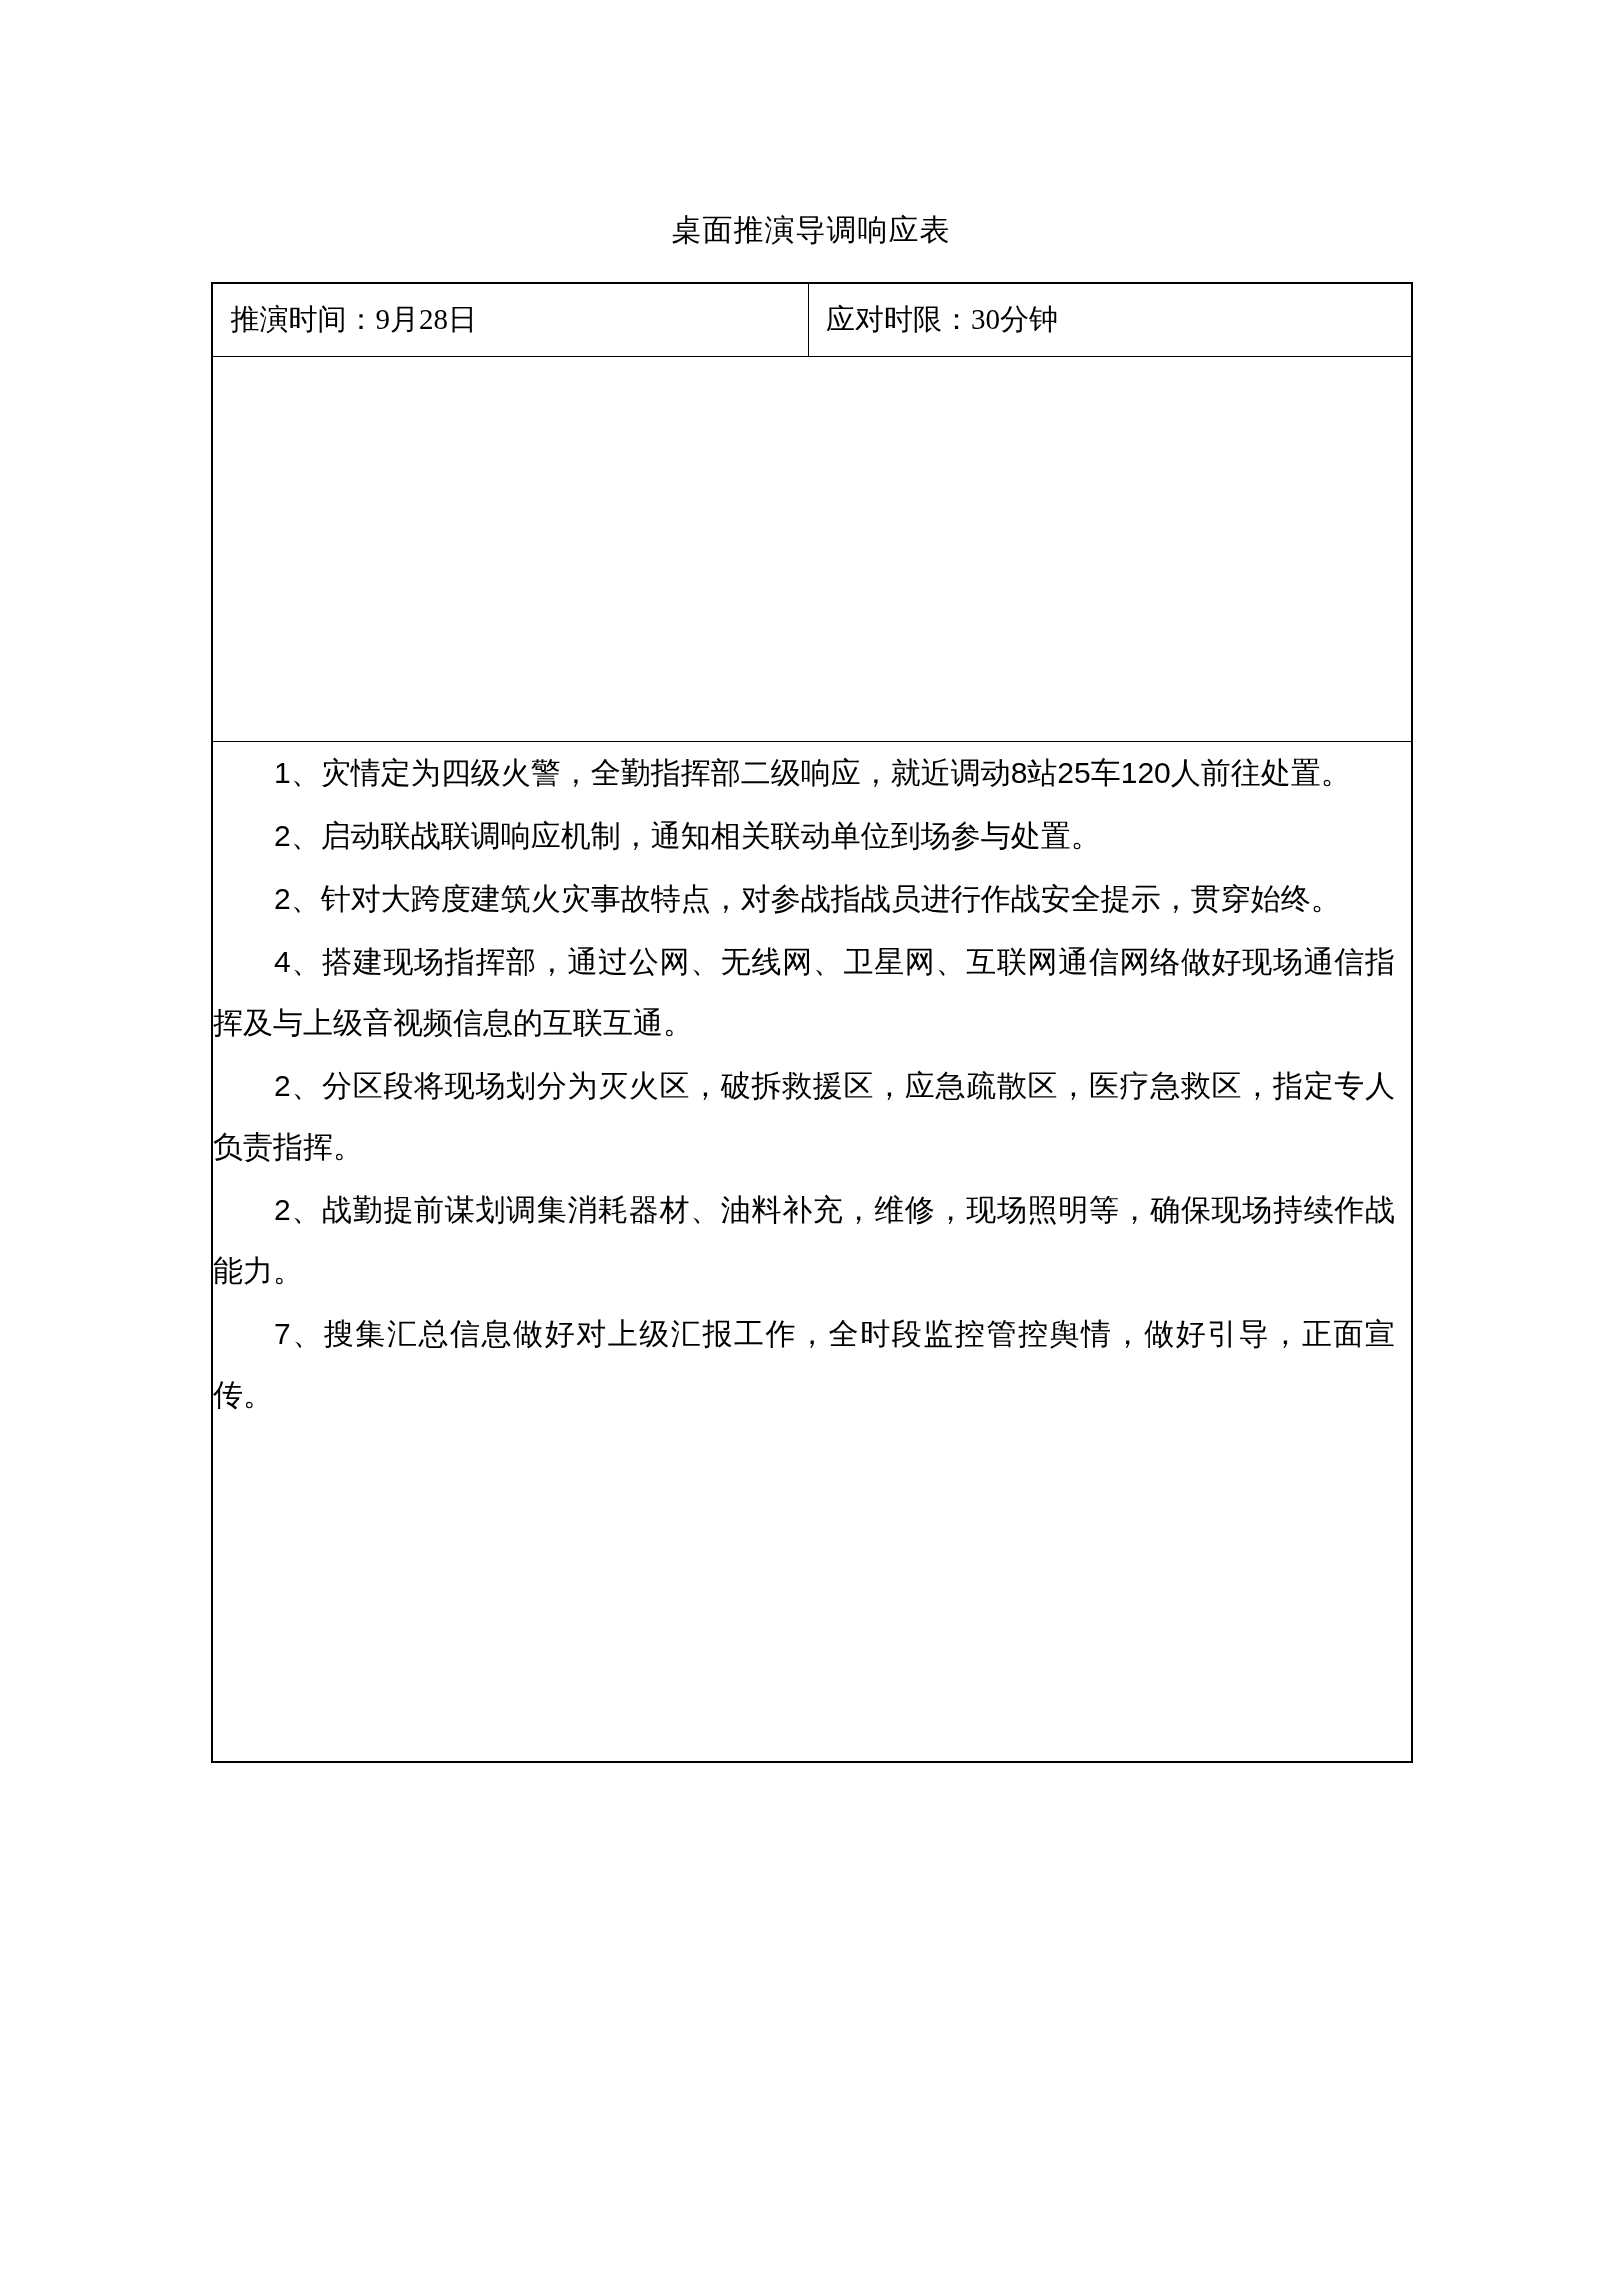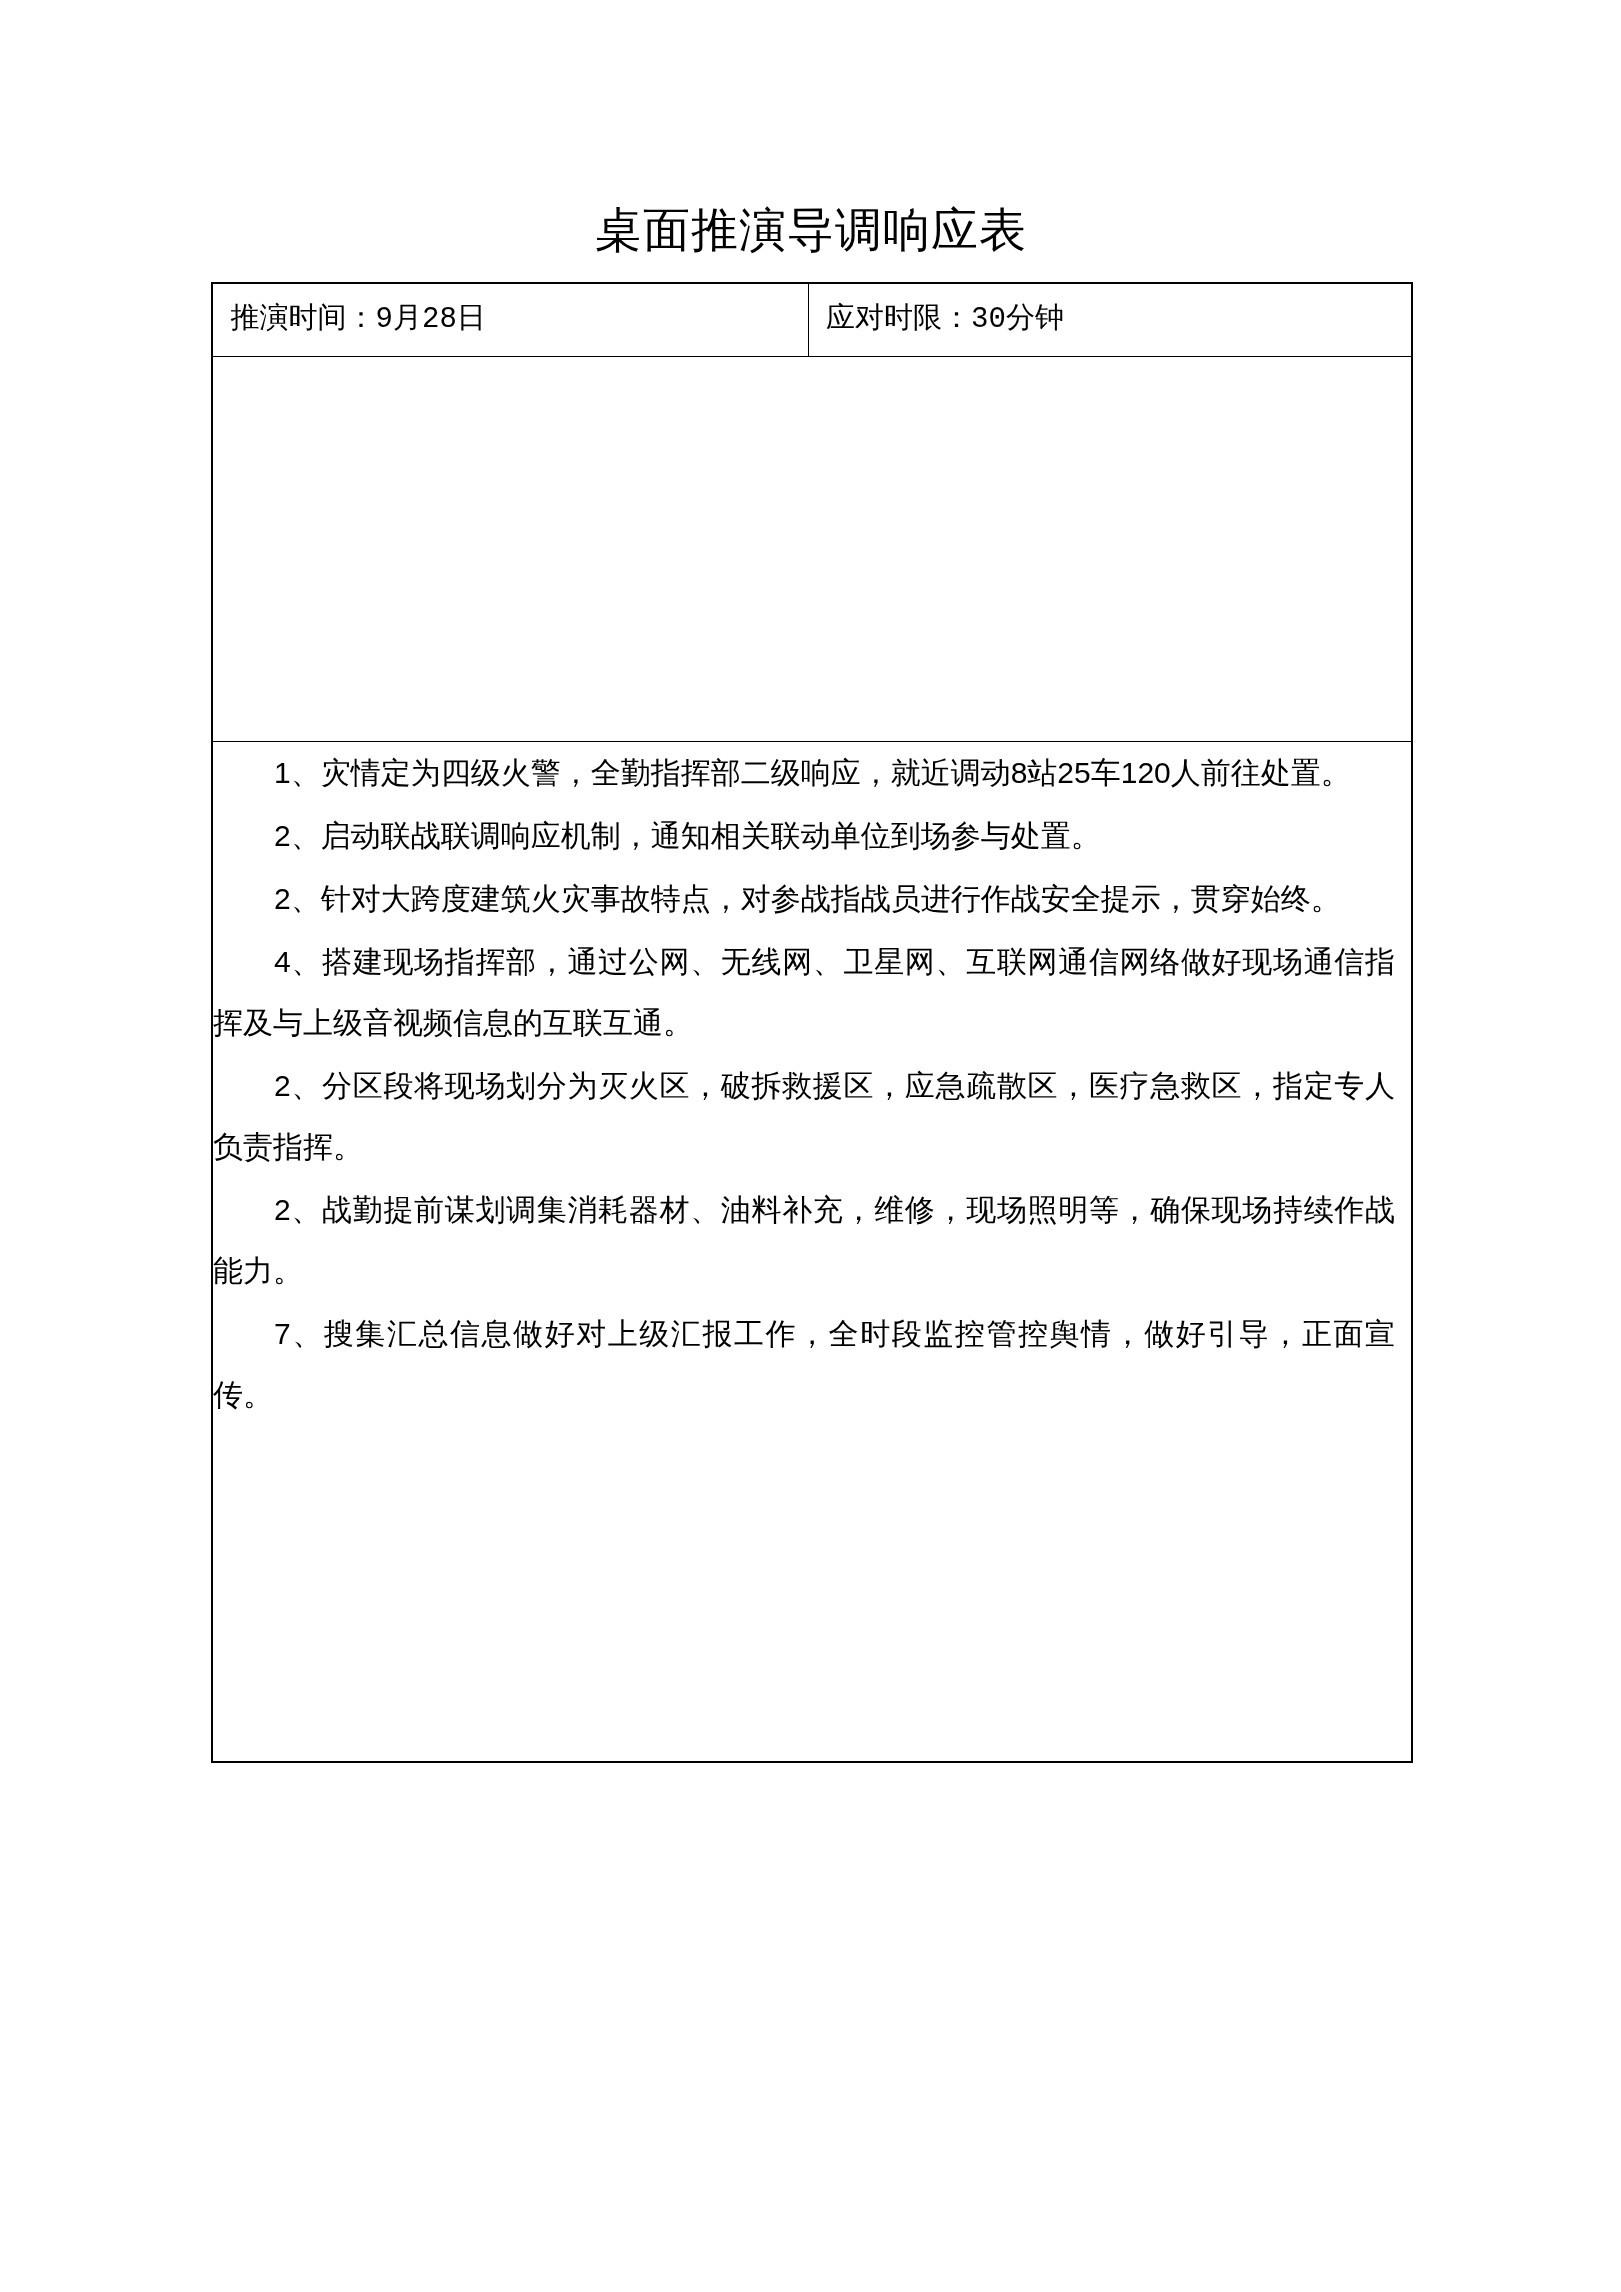--- a/index.html
+++ b/index.html
@@ -22,21 +22,21 @@
     box-sizing: border-box;
     background: #ffffff;
     overflow: hidden;
   }
   .doc-title {
     position: absolute;
     left: 211px;
     top: 202px;
     width: 1200px;
     text-align: center;
-    font-size: 47px;
+    font-size: 30px;
     line-height: 55px;
     letter-spacing: 1px;
     font-family: "Liberation Sans", "DejaVu Sans", sans-serif;
     font-weight: 400;
     color: #000000;
     white-space: nowrap;
   }
   .form-table {
     position: absolute;
     left: 211px;
@@ -53,21 +53,21 @@
   }
   .form-table .outer-top td { border-top-width: 2px; }
   .form-table tr:last-child td { border-bottom-width: 2px; }
   .form-table td.edge-left { border-left-width: 2px; }
   .form-table td.edge-right { border-right-width: 2px; }
 
   .cell-pad {
     padding: 13.7px 15.7px 13.7px 17.6px;
     font-size: 29px;
     line-height: 43px;
-    font-family: Liberation Mono, monospace;
+    font-family: Liberation Serif, serif;
     white-space: nowrap;
   }
   .row-h { height: 73px; }
   .scenario-cell { height: 384px; }
   .measures-head {
     height: 78px;
     text-align: center;
     font-size: 29px;
     line-height: 78px;
     font-family: "Liberation Sans", "DejaVu Sans", sans-serif;

